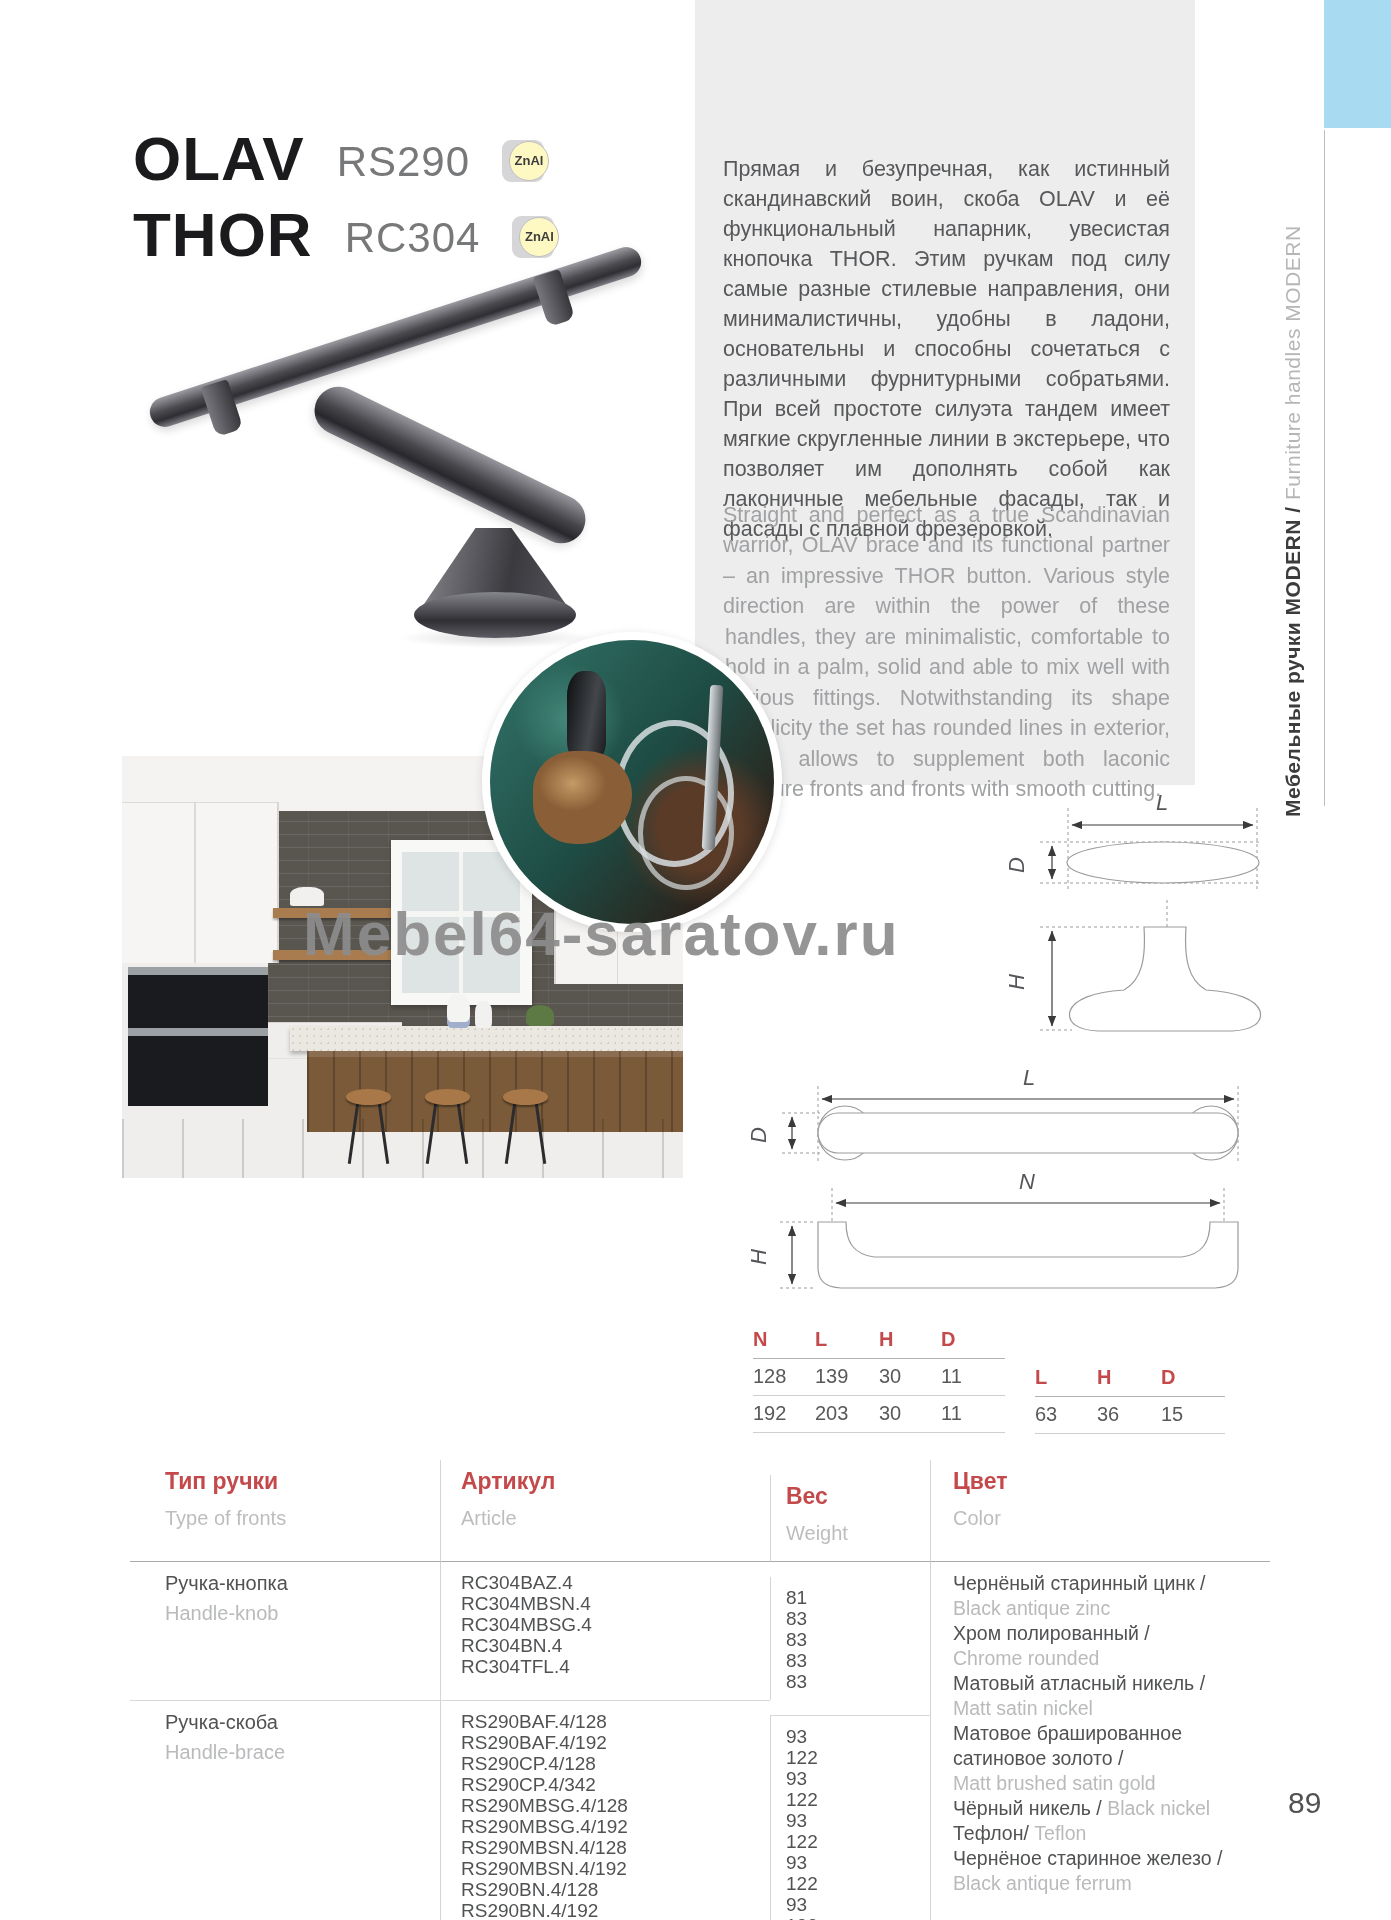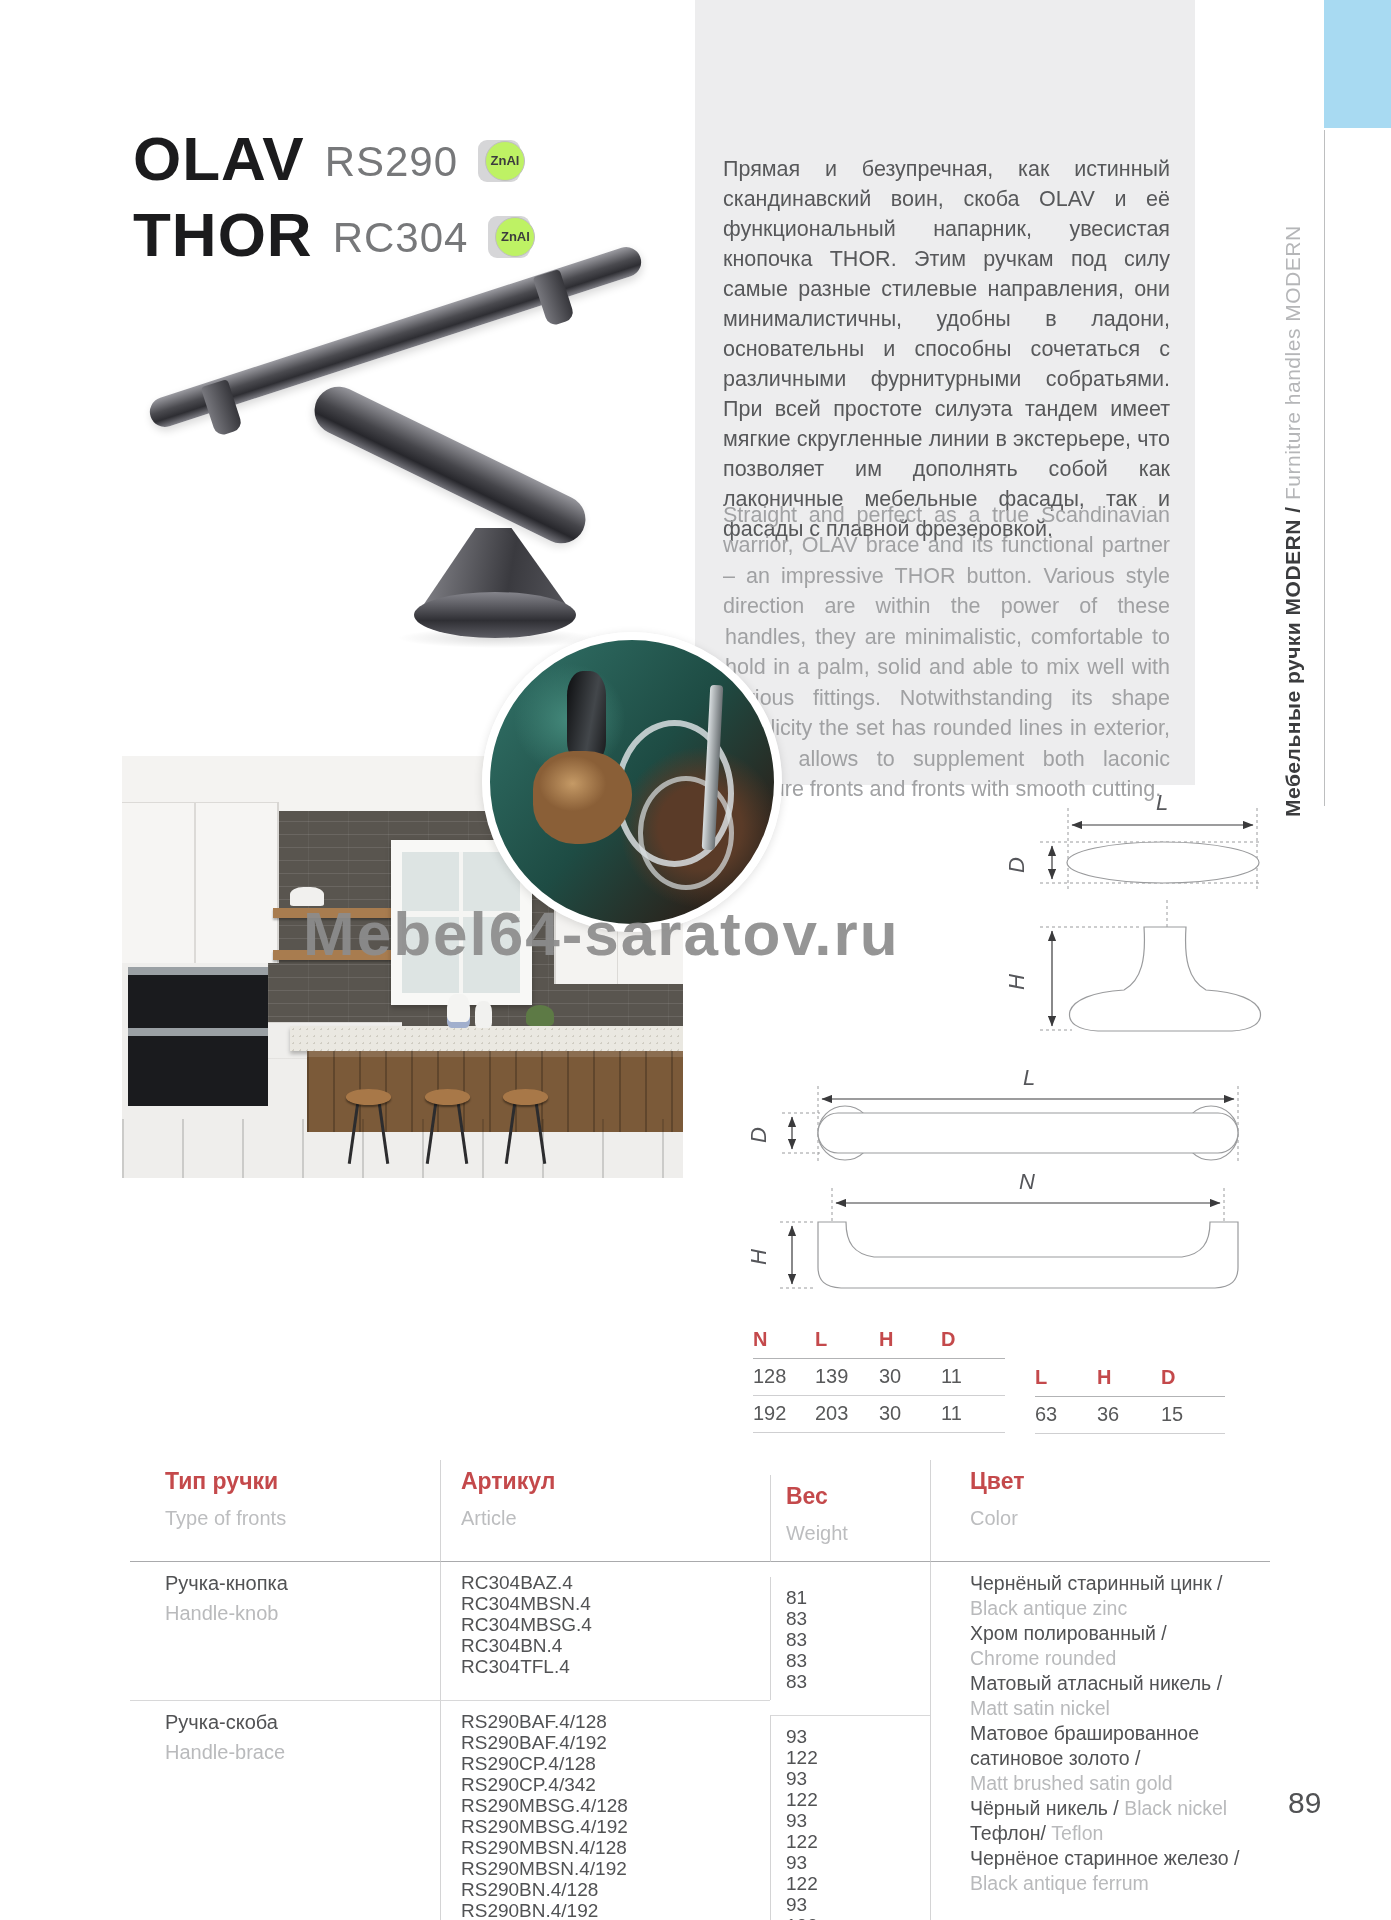--- a/index.html
+++ b/index.html
@@ -2,26 +2,26 @@
 <html><head>
 <meta charset="utf-8">
 <style>
   html,body{margin:0;padding:0;background:#888;}
   *{box-sizing:border-box;}
   .page{
     position:relative;width:1391px;height:1920px;background:#ffffff;
     font-family:"Liberation Sans",sans-serif;overflow:hidden;margin:0 auto;
   }
   
-  .prod-line{position:absolute;left:133px;display:flex;align-items:center;gap:20px;}
+  .prod-line{position:absolute;left:133px;display:flex;align-items:center;gap:32px;}
   .prod-line .pname{font-size:62px;font-weight:bold;color:#1b1b1d;letter-spacing:1px;line-height:1;}
   .prod-line .pcode{font-size:42px;color:#77787a;letter-spacing:1px;line-height:1;margin-top:6px;}
   .badge{position:relative;width:42px;height:42px;background:#d6d6d8;border-radius:9px;flex:0 0 auto;margin-top:4px;}
   .badge .bc{position:absolute;left:7px;top:1px;width:40px;height:40px;border-radius:50%;
-    background:#bef264;border:1px solid #bfbfc1;text-align:center;line-height:38px;
+    background:#fef9c3;border:1px solid #bfbfc1;text-align:center;line-height:38px;
     font-size:13px;font-weight:bold;color:#3c3c3e;}
   
   .olav-bar{position:absolute;left:138px;top:322px;width:515px;height:30px;border-radius:16px;
     transform:rotate(-18deg);background:linear-gradient(#9b9ba1,#4a4a4f 45%,#2e2e33 72%,#7e7e85);
     box-shadow:0 4px 8px rgba(0,0,0,.15);}
   .olav-leg{position:absolute;width:28px;height:52px;transform:rotate(-18deg);
     background:linear-gradient(90deg,#77777d,#36363b);border-radius:4px 4px 10px 10px;}
   .olav-leg.l1{left:208px;top:382px;}
   .olav-leg.l2{left:540px;top:272px;}
   .thor-bar{position:absolute;left:302px;top:441px;width:296px;height:48px;border-radius:24px;
@@ -124,21 +124,21 @@
   .dim-head{color:#c4494b;font-weight:bold;border-bottom:1px solid #b2b3b5;}
   
   .spec{position:absolute;left:130px;top:1460px;width:1140px;display:grid;
     grid-template-columns:310px 330px 160px 340px;grid-template-rows:auto auto auto;}
   .sh{padding:8px 0 16px 0;border-bottom:1px solid #a9aaac;}
   .sh .hru{display:block;color:#c4494b;font-size:23px;font-weight:bold;margin-bottom:12px;}
   .sh .hen{display:block;color:#bcbdbf;font-size:20px;}
   .c1{padding-left:35px;}
   .c2{padding-left:20px;border-left:1px solid #d4d4d5;}
   .c3{padding-left:15px;border-left:1px solid #d4d4d5;margin-top:15px;}
-  .c4{padding-left:39px;border-left:1px solid #d4d4d5;}
+  .c4{padding-left:22px;border-left:1px solid #d4d4d5;}
   .gcell{padding-top:10px;padding-bottom:8px;}
   .g2{border-top:1px solid #d8d8d9;border-bottom:1px solid #d8d8d9;}
   .type-ru{display:block;color:#515254;font-size:20px;margin-bottom:7px;}
   .type-en{display:block;color:#b9babc;font-size:20px;}
   .art-line,.wt-line{color:#515254;font-size:19px;line-height:21px;}
   .colors-cell{grid-column:4;grid-row:2 / span 2;padding-top:9px;}
   .color-entry{font-size:19.5px;line-height:25px;color:#515254;}
   .color-entry .cen{color:#b9babc;}
   .color-entry .cen.block{display:block;}
   

